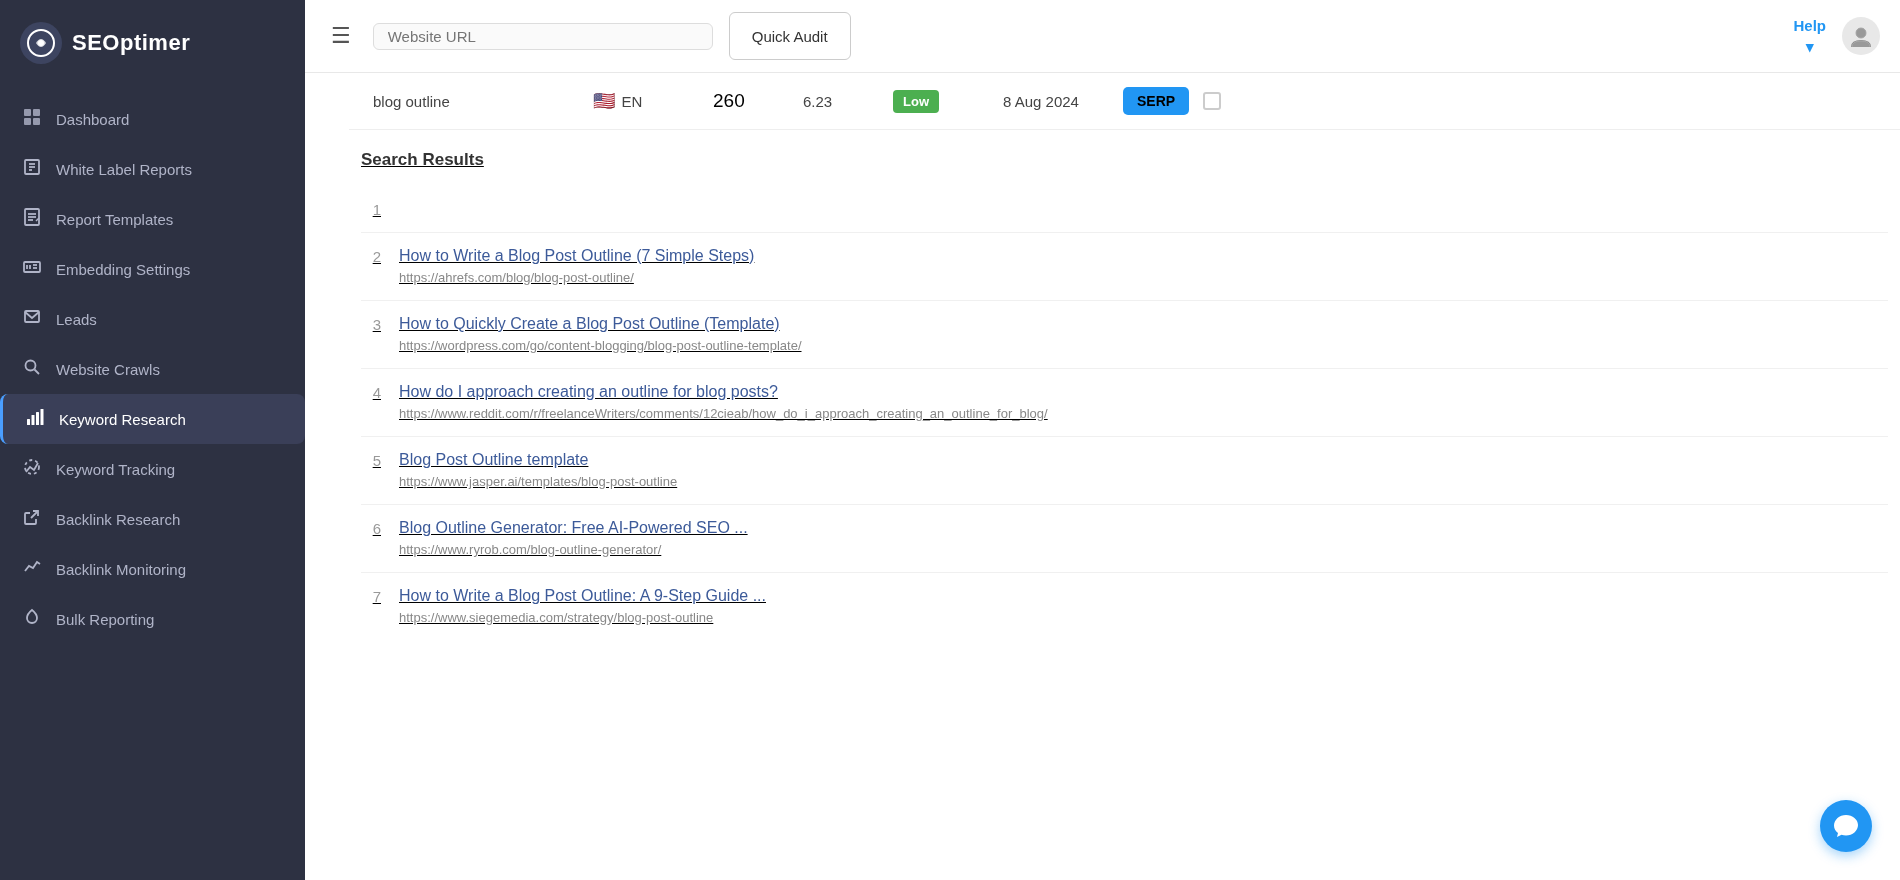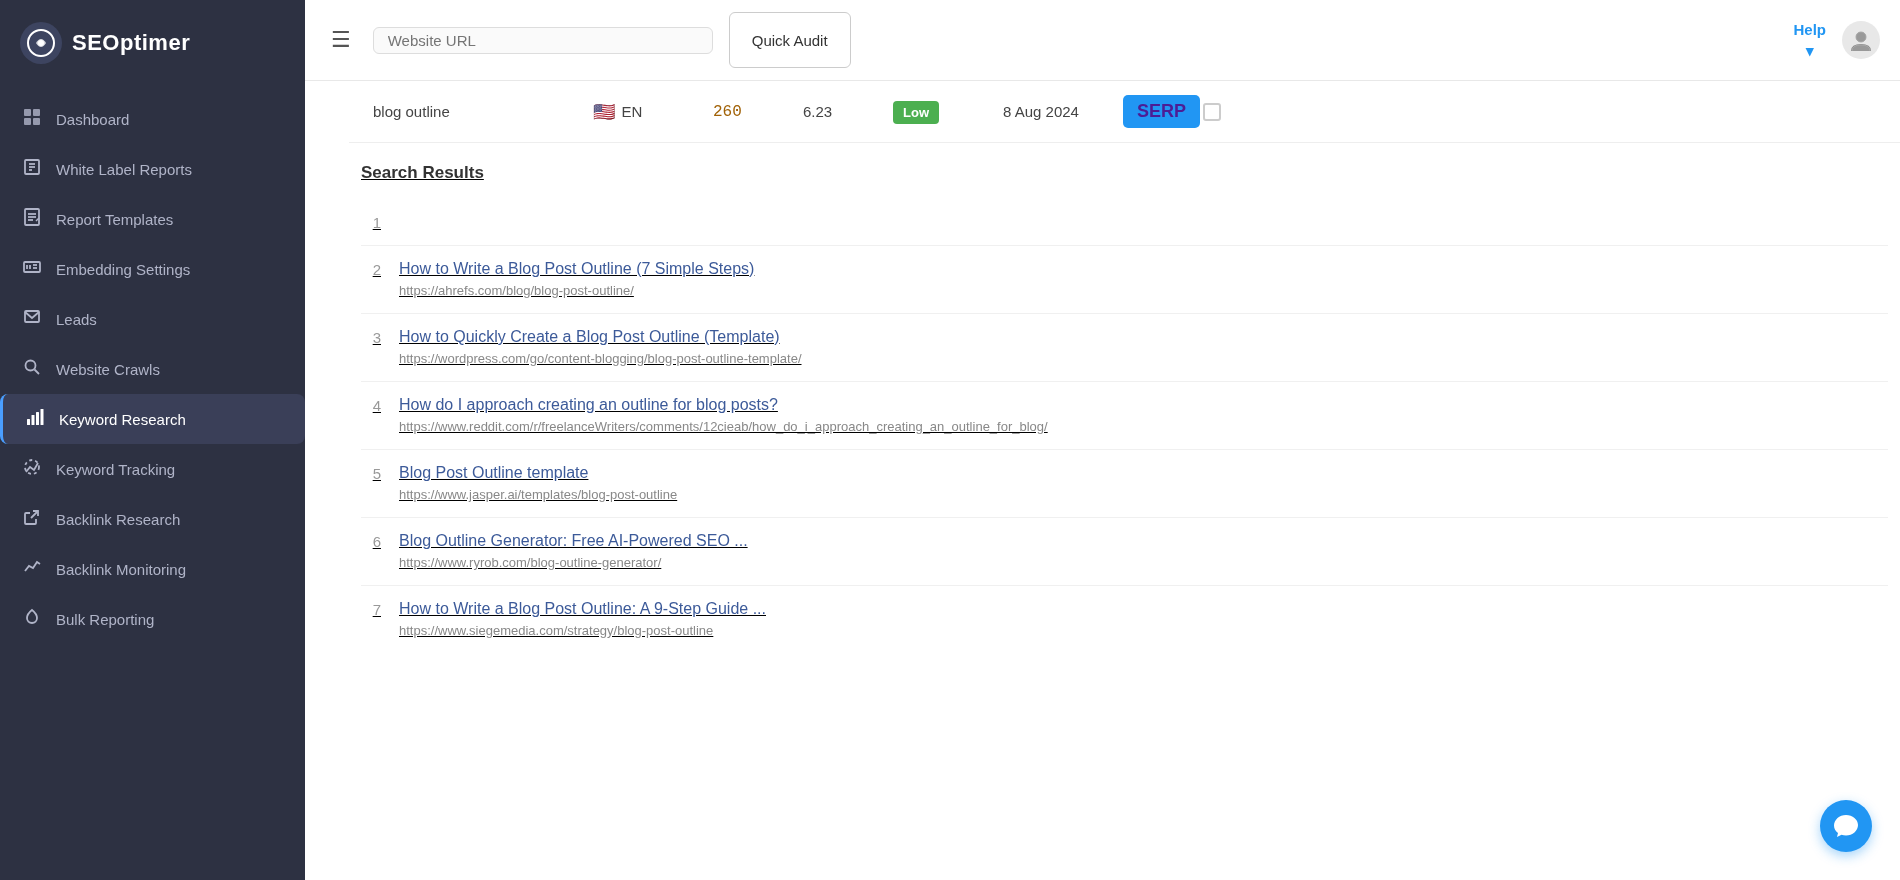--- a/index.html
+++ b/index.html
@@ -96,21 +96,21 @@
       height: 27px;
       border: 1px solid #ddd;
       border-radius: 6px;
       padding: 0 14px;
       font-size: 15px;
       color: #aaa;
       background: #fafafa;
       outline: none;
     }
     .quick-audit-btn {
-      height: 56px;
+      height: 48px;
       padding: 0 22px;
       border: 1px solid #ccc;
       border-radius: 6px;
       background: white;
       font-size: 15px;
       font-weight: 500;
       cursor: pointer;
       color: #333;
     }
     .header-right {
@@ -153,42 +153,42 @@
     
     .keyword-row {
       display: flex;
       align-items: center;
       padding: 14px 24px;
       border-bottom: 1px solid #eee;
       background: white;
     }
     .kw-keyword { flex: 0 0 220px; font-size: 15px; color: #444; }
     .kw-flag { flex: 0 0 120px; display: flex; align-items: center; gap: 6px; font-size: 15px; color: #444; }
-    .kw-vol { flex: 0 0 90px; font-size: 16px; color: #a16207; font-family: Liberation Mono, monospace; }
+    .kw-vol { flex: 0 0 90px; font-size: 19px; color: #000000; }
     .kw-diff { flex: 0 0 90px; font-size: 15px; color: #444; }
     .kw-comp { flex: 0 0 110px; }
     .kw-comp-badge {
       background: #4caf50;
       color: white;
       padding: 4px 10px;
       border-radius: 4px;
       font-size: 13px;
       font-weight: 600;
     }
     .kw-date { flex: 0 0 120px; font-size: 15px; color: #444; }
     .kw-serp {
       flex: 0 0 80px;
     }
     .serp-btn {
       background: #2196f3;
-      color: #4c1d95;
+      color: #000000;
       border: none;
       border-radius: 5px;
       padding: 6px 14px;
-      font-size: 18px;
+      font-size: 14px;
       font-weight: 600;
       cursor: pointer;
     }
     .kw-check { flex: 0 0 30px; }
     .checkbox-box {
       width: 18px; height: 18px;
       border: 2px solid #ccc;
       border-radius: 3px;
       background: white;
     }

